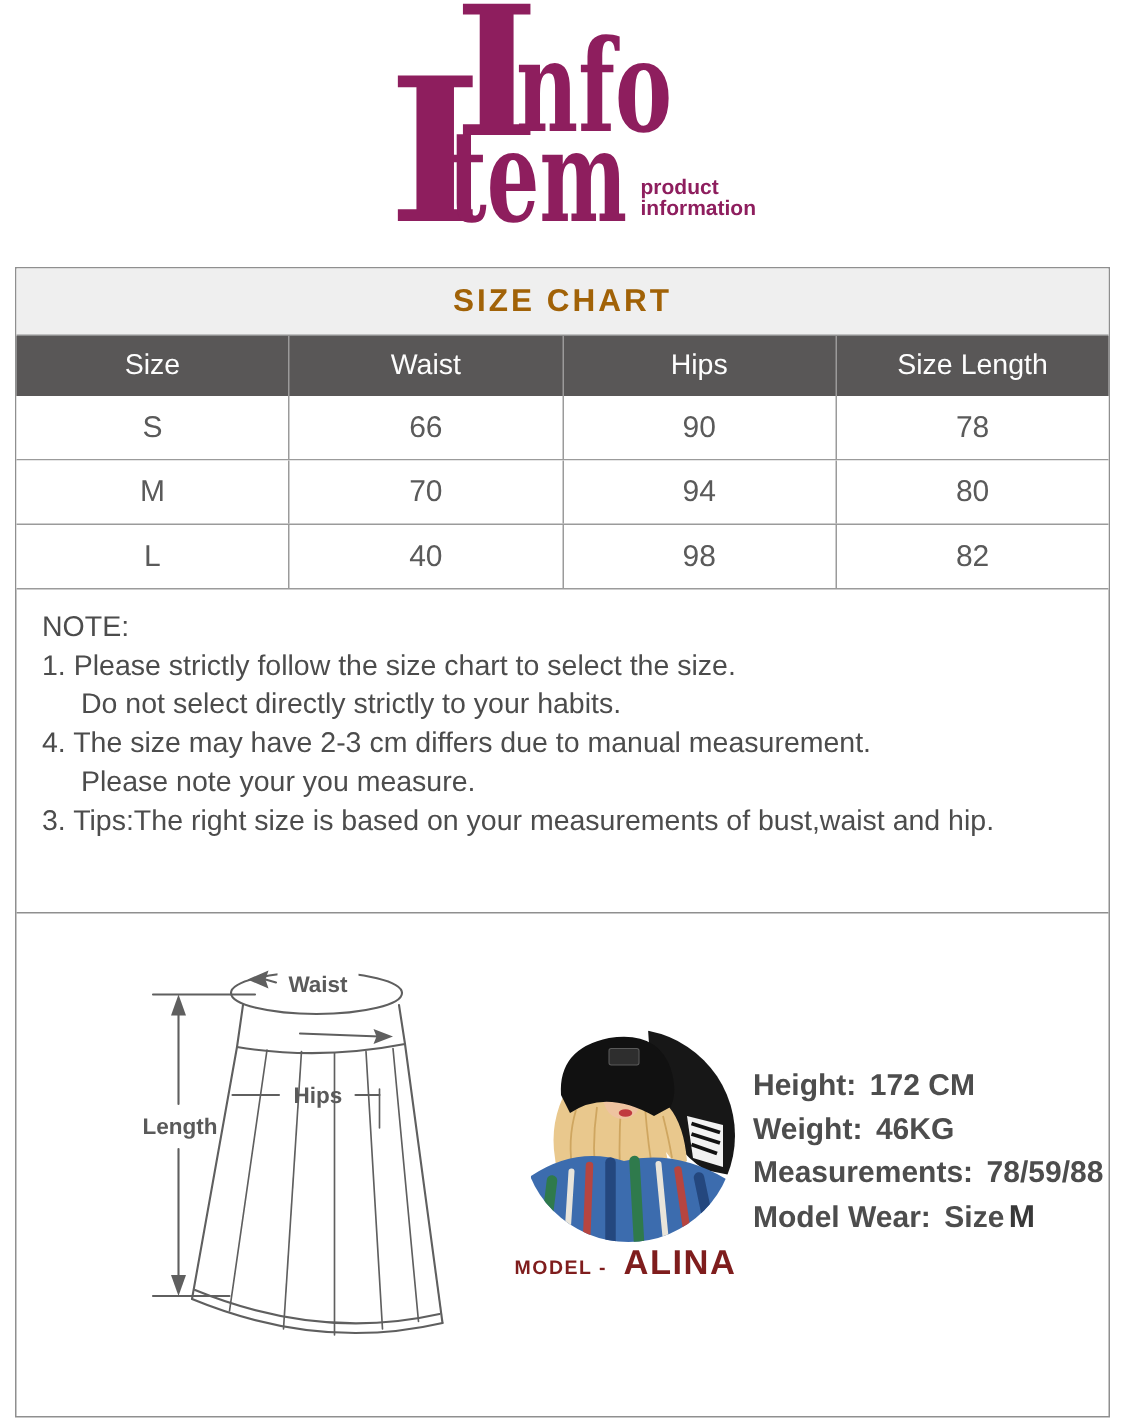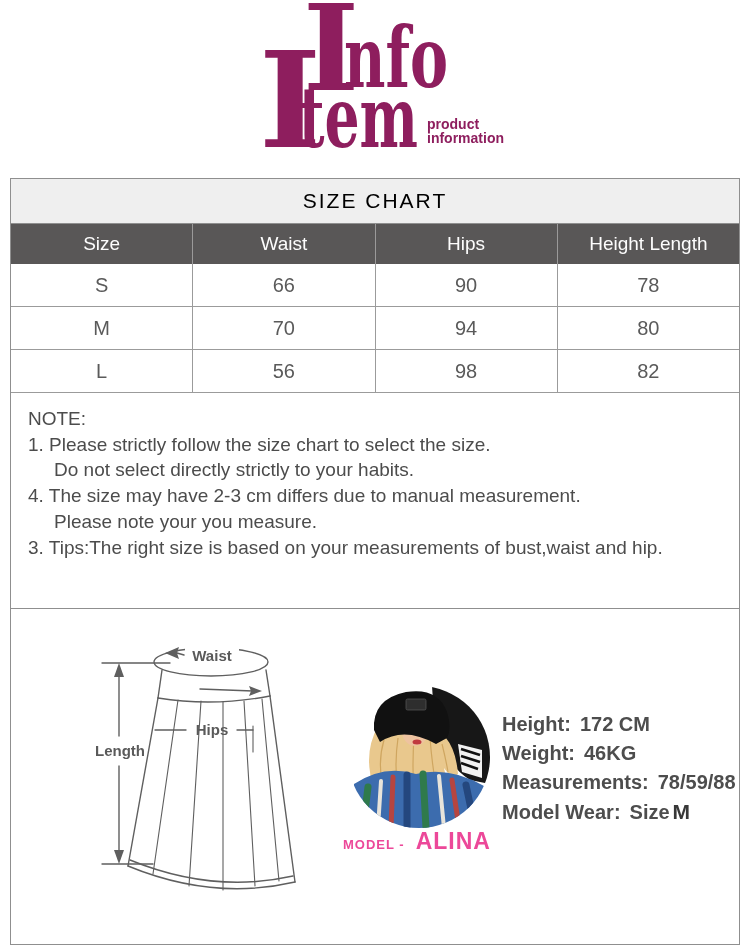--- a/index.html
+++ b/index.html
@@ -18,22 +18,22 @@
   
   .sheet{
     position:absolute;left:10px;top:178px;
     width:728px;height:765px;
     border:1px solid #8f8f8f;
     background:#ffffff;
   }
   .chart-title{
     height:44px;line-height:44px;
     background:#efefef;border-bottom:1px solid #8f8f8f;
-    text-align:center;font-size:21px;font-weight:normal;
-    color:#000000;letter-spacing:2px;
+    text-align:center;font-size:21px;font-weight:bold;
+    color:#a16207;letter-spacing:2px;
   }
   
   .trow{display:flex;}
   .trow .cell{
     flex:1;display:flex;align-items:center;justify-content:center;
     box-sizing:border-box;
   }
   .thead{height:40px;background:#595757;}
   .thead .cell{
     color:#fdfdfd;font-size:19px;
@@ -93,38 +93,38 @@
   </svg>
 
   <div class="sheet">
 
     <div class="chart-title">SIZE CHART</div>
 
     <div class="trow thead">
       <div class="cell">Size</div>
       <div class="cell">Waist</div>
       <div class="cell">Hips</div>
-      <div class="cell">Height Length</div>
+      <div class="cell">Size Length</div>
     </div>
 
     <div class="trow tbody-row">
       <div class="cell">S</div>
       <div class="cell">66</div>
       <div class="cell">90</div>
       <div class="cell">78</div>
     </div>
     <div class="trow tbody-row">
       <div class="cell">M</div>
       <div class="cell">70</div>
       <div class="cell">94</div>
       <div class="cell">80</div>
     </div>
     <div class="trow tbody-row">
       <div class="cell">L</div>
-      <div class="cell">56</div>
+      <div class="cell">40</div>
       <div class="cell">98</div>
       <div class="cell">82</div>
     </div>
 
     <div class="notes">
       <div class="note-line">NOTE:</div>
       <div class="note-line">1. Please strictly follow the size chart to select the size.</div>
       <div class="note-line indent">Do not select directly strictly to your habits.</div>
       <div class="note-line">4. The size may have 2-3 cm differs due to manual measurement.</div>
       <div class="note-line indent">Please note your you measure.</div>
@@ -220,21 +220,21 @@
             <path d="M45,91 L43,142" stroke="#b64540" stroke-width="5"></path>
             <path d="M59,89 L59,142" stroke="#24477e" stroke-width="7"></path>
             <path d="M75,88 L78,142" stroke="#2f7a4c" stroke-width="7"></path>
             <path d="M91,90 L96,142" stroke="#e8e4da" stroke-width="4"></path>
             <path d="M104,94 L111,142" stroke="#b64540" stroke-width="5"></path>
             <path d="M118,99 L127,142" stroke="#24477e" stroke-width="7"></path>
           </g>
         </g>
       </svg>
 
-      <div class="model-name-row" style="color:#ec4899;">
+      <div class="model-name-row" style="color:#7f1d1d;">
         <span class="model-prefix">MODEL -</span>
         <span class="model-name">ALINA</span>
       </div>
 
       <div class="model-info">
         <div class="mi-line">
           <span class="mi-label">Height:</span><span>172 CM</span>
         </div>
         <div class="mi-line">
           <span class="mi-label">Weight:</span><span>46KG</span>

